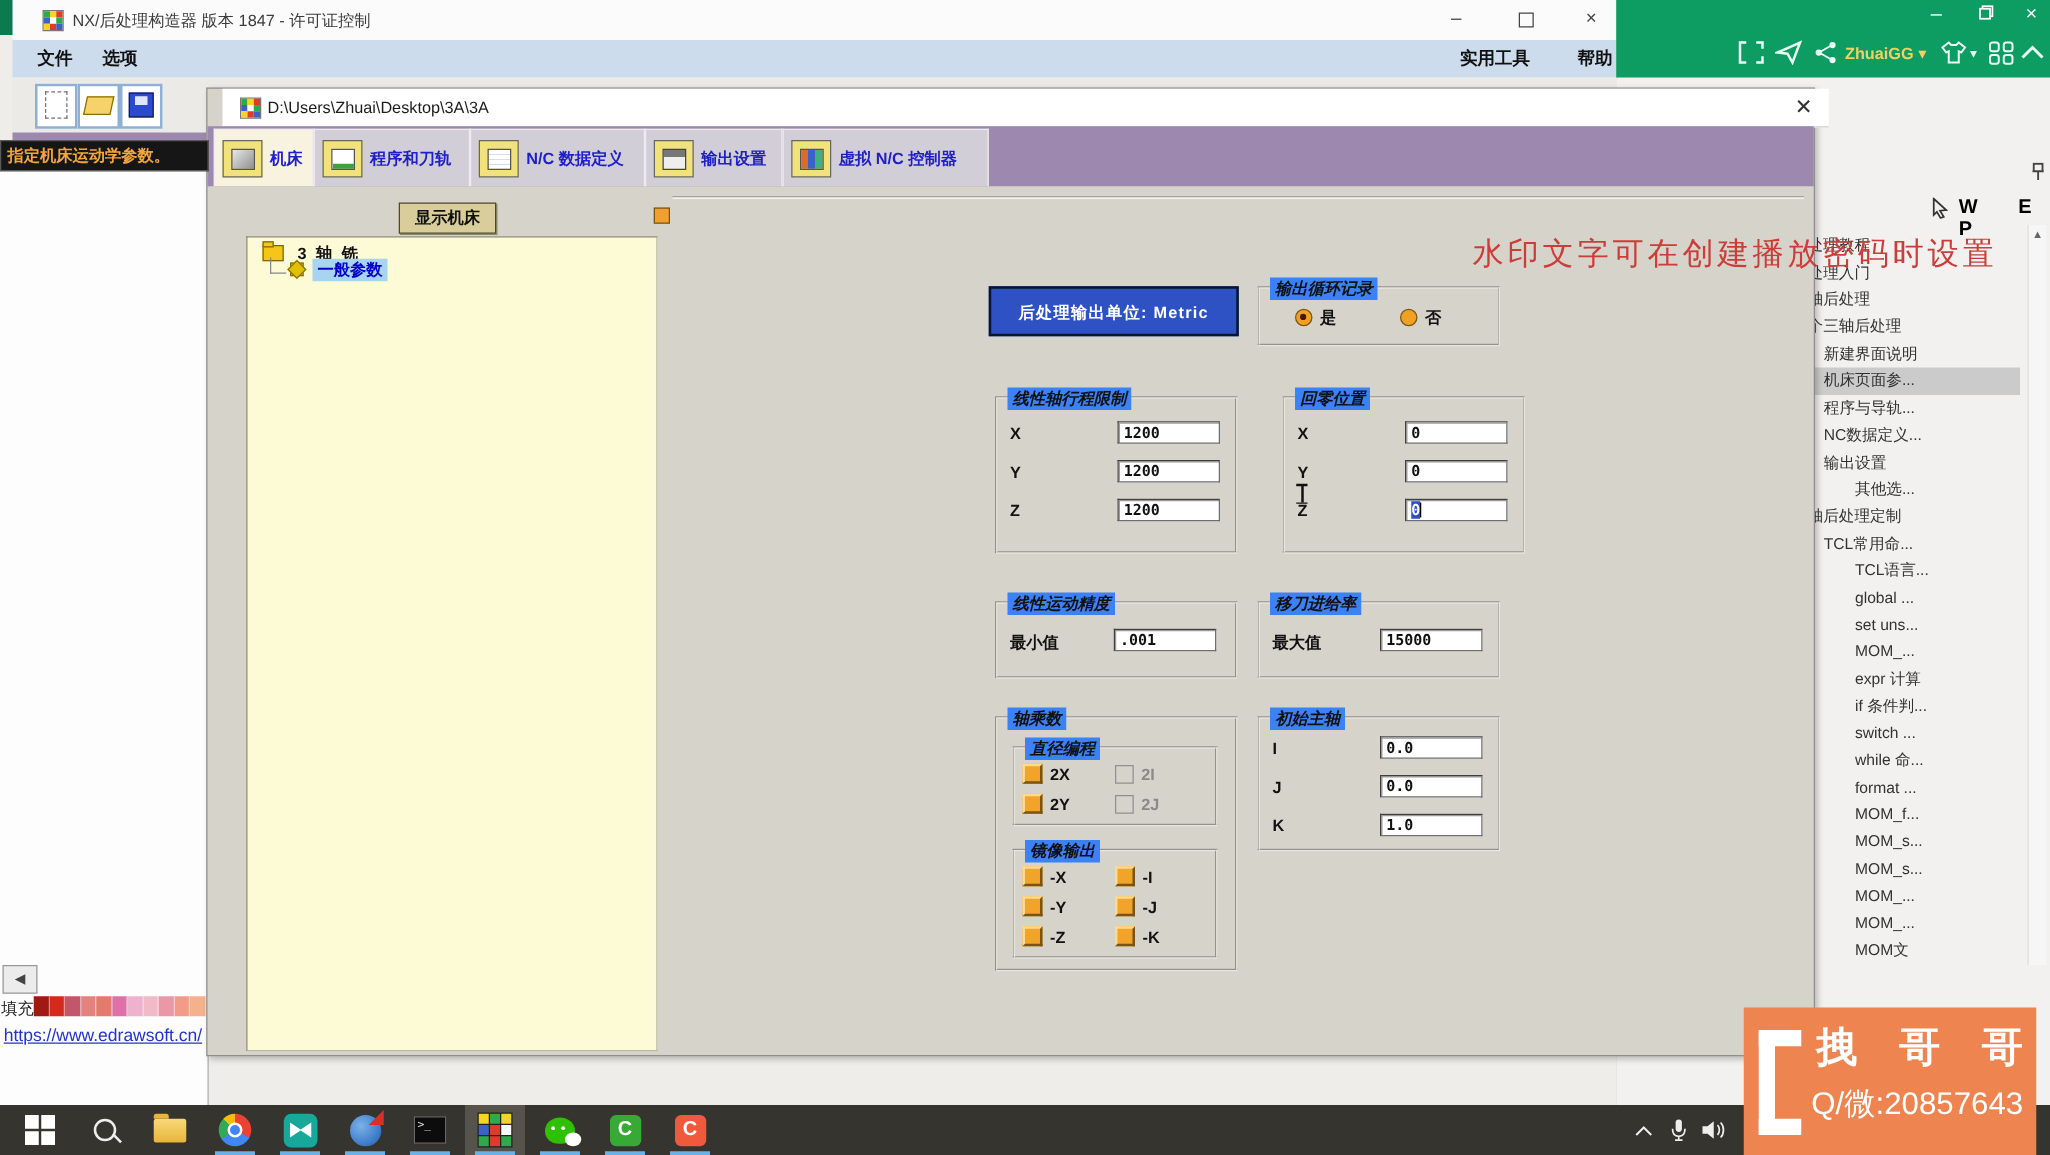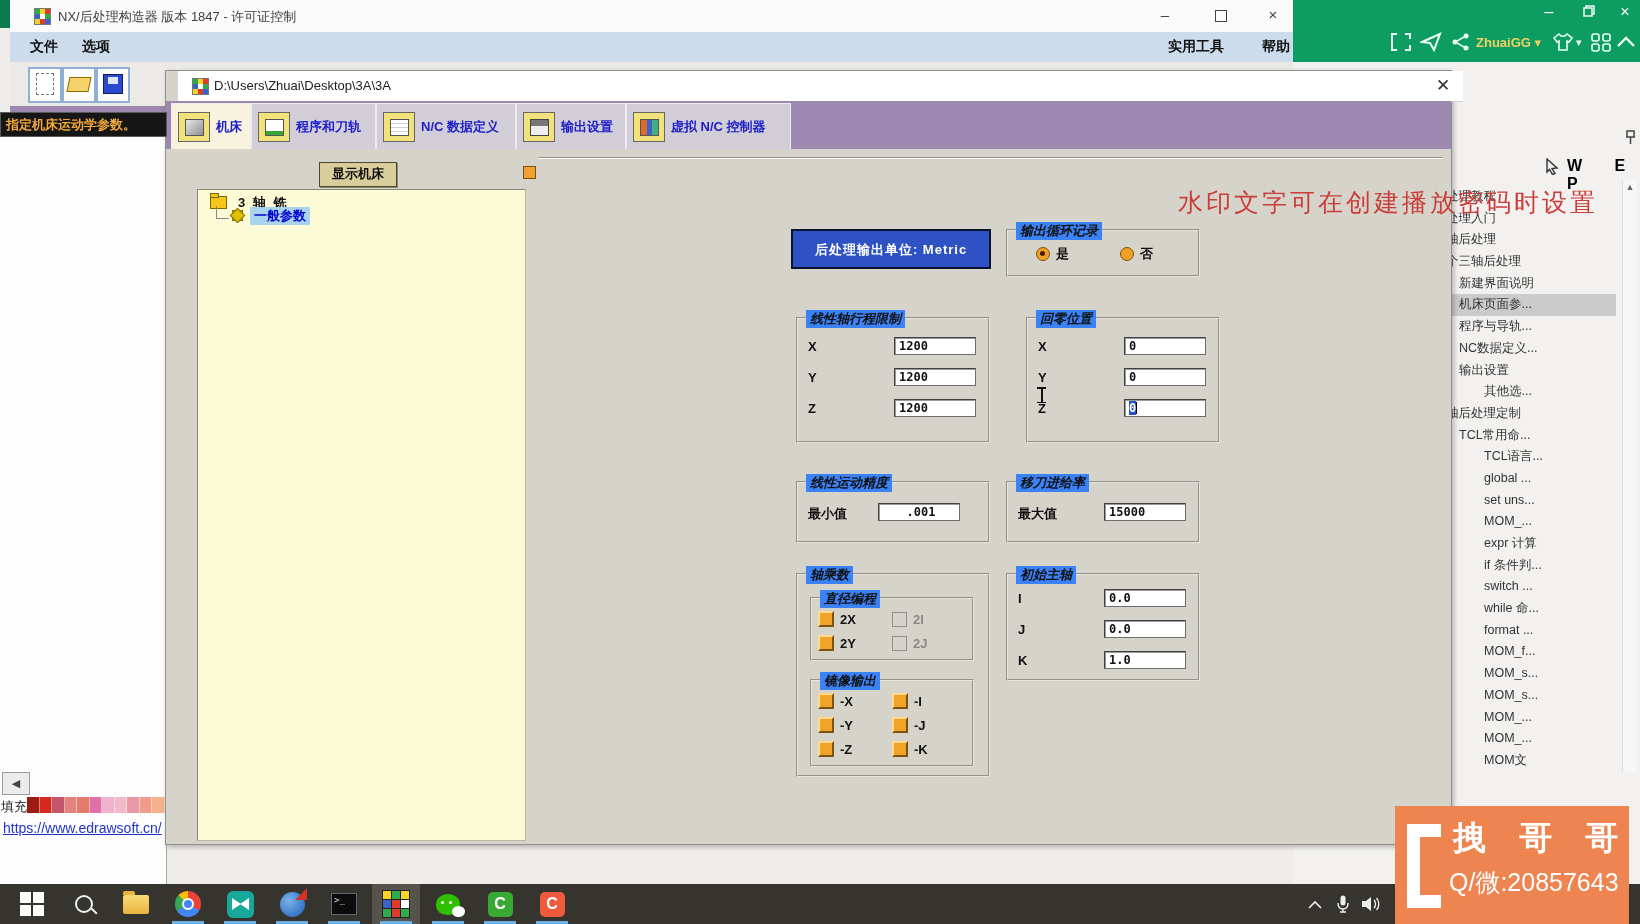--- a/index.html
+++ b/index.html
@@ -368,21 +368,21 @@
     <div class="fld" style="left:96px;top:18px;">0</div>
     <div class="axis-lbl" style="left:10px;top:51px;">Y</div>
     <div class="fld" style="left:96px;top:49px;">0</div>
     <div class="axis-lbl" style="left:10px;top:82px;">Z</div>
     <div class="fld" style="left:96px;top:80px;"><span class="selhl">0</span><span class="caret"></span></div>
   </div>
 
   <div class="abs grp" style="left:630px;top:410px;width:190px;height:58px;">
     <div class="grp-title">线性运动精度</div>
     <div class="axis-lbl" style="left:10px;top:22px;">最小值</div>
-    <div class="fld" style="left:80px;top:20px;text-align:center;">.001</div>
+    <div class="fld" style="left:93px;top:20px;">.001</div>
   </div>
 
   <div class="abs grp" style="left:840px;top:410px;width:190px;height:58px;">
     <div class="grp-title">移刀进给率</div>
     <div class="axis-lbl" style="left:10px;top:22px;">最大值</div>
     <div class="fld" style="left:96px;top:20px;">15000</div>
   </div>
 
   <div class="abs grp" style="left:630px;top:502px;width:190px;height:200px;">
     <div class="grp-title">轴乘数</div>

